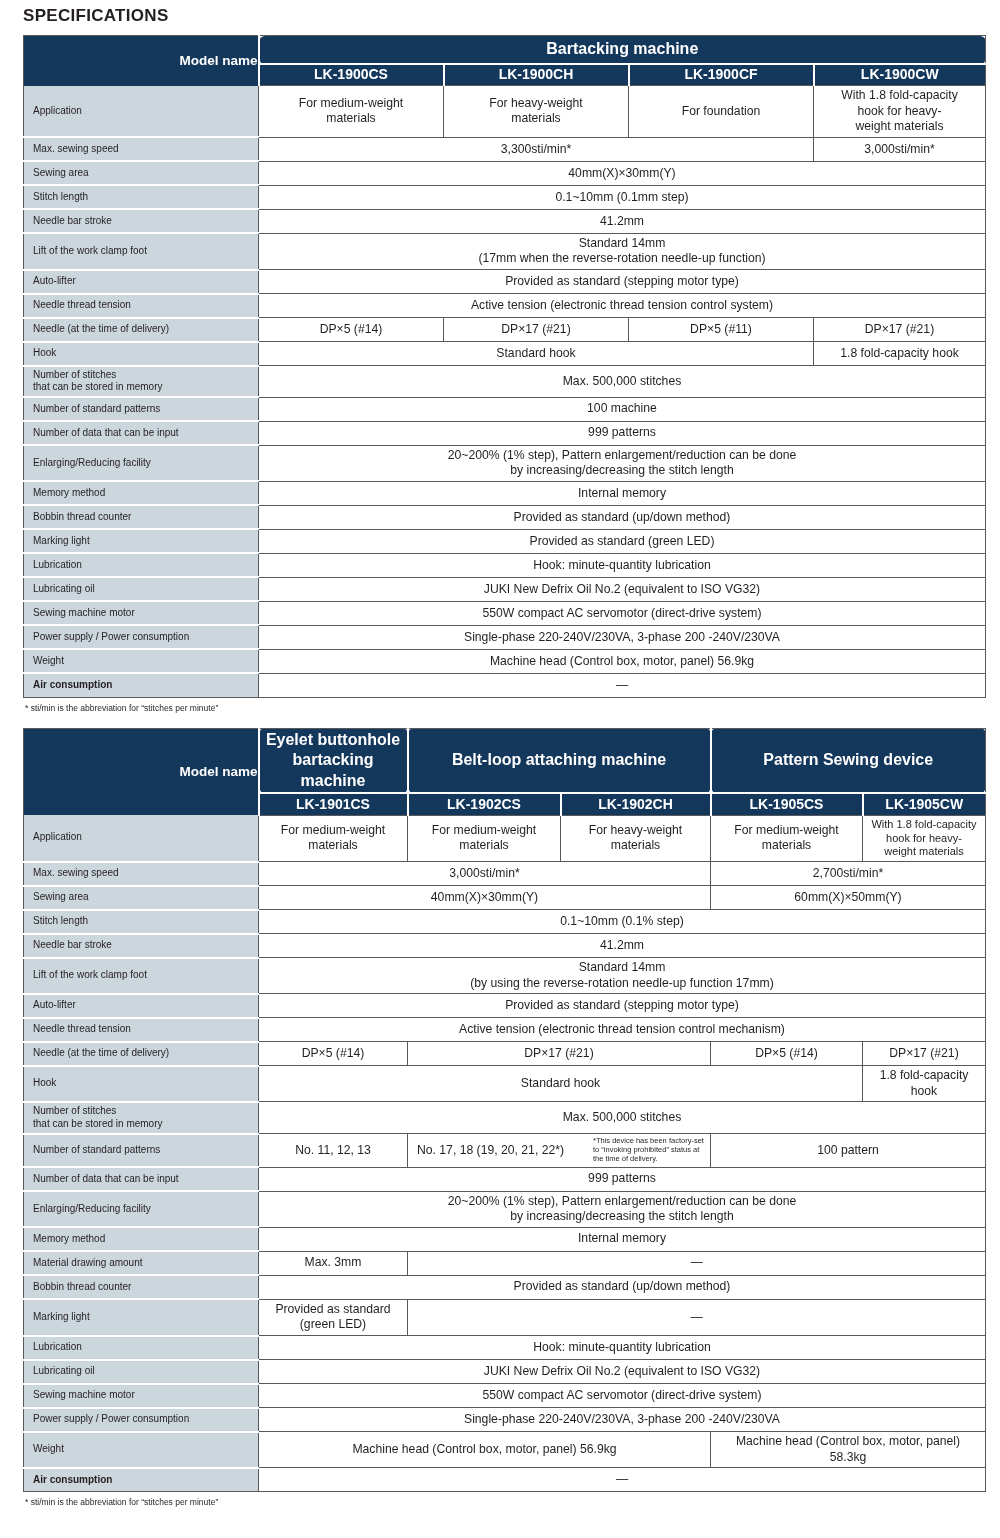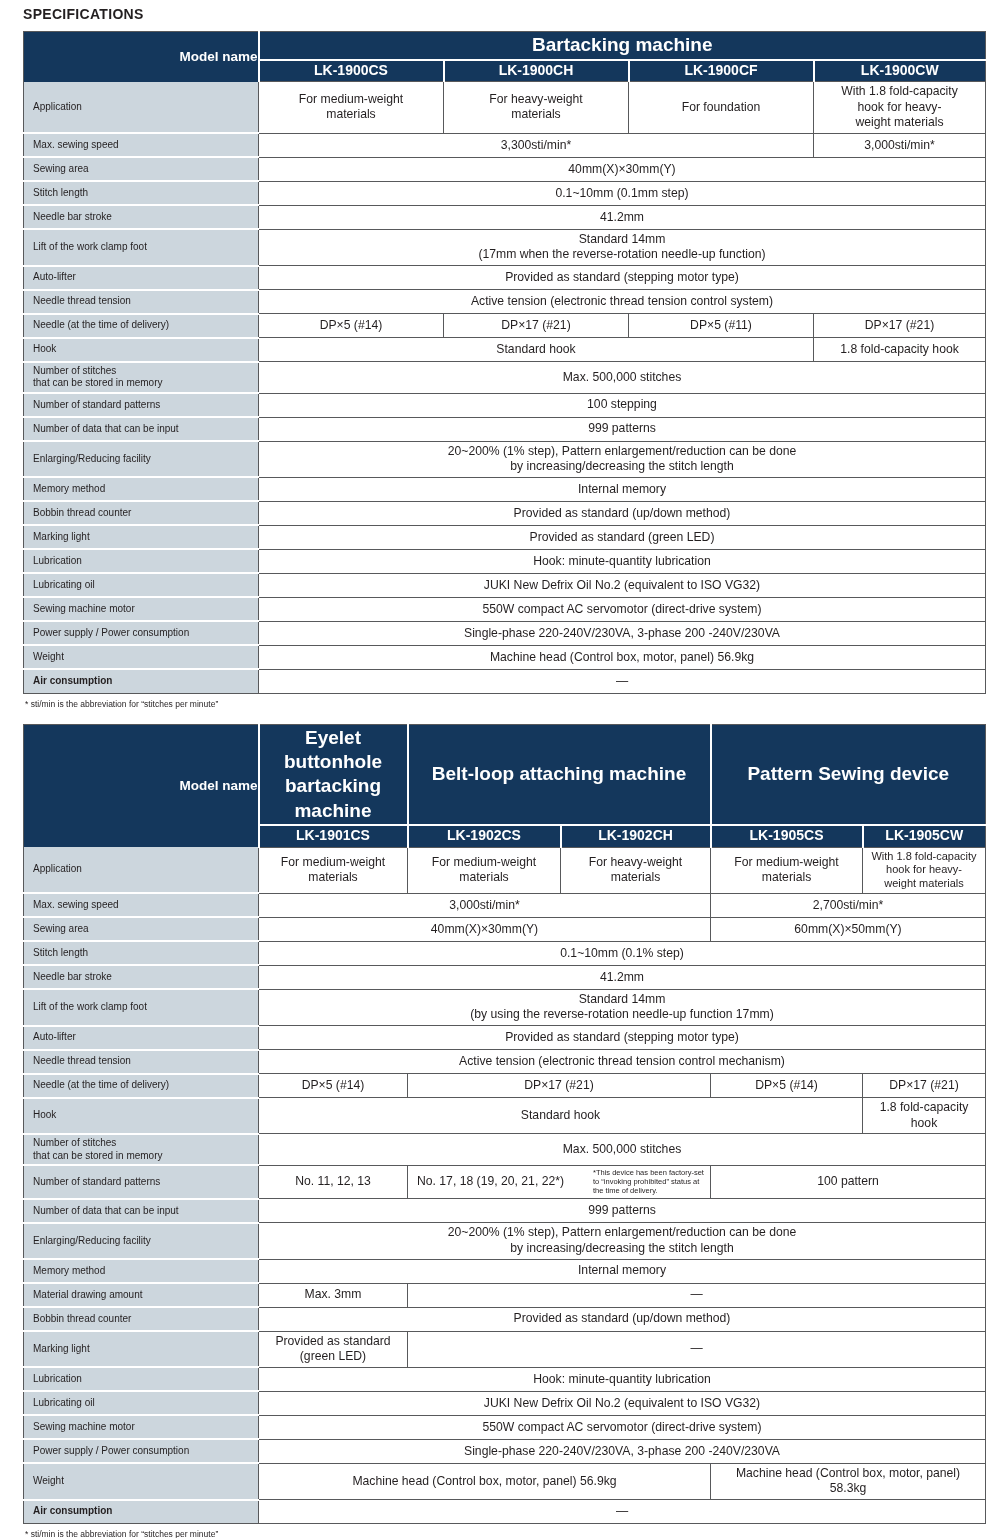--- a/index.html
+++ b/index.html
@@ -12,42 +12,42 @@
   }
   *{box-sizing:border-box;margin:0;padding:0;}
   html,body{background:#fff;}
   body{
     width:1000px;height:1538px;overflow:hidden;
     font-family:"Liberation Sans","DejaVu Sans",sans-serif;
     color:var(--text);
   }
   .page{padding:4px 0 0 0;}
   h1.title{
-    font-size:14px;font-weight:bold;letter-spacing:.3px;
+    font-size:17px;font-weight:bold;letter-spacing:.3px;
     margin:2px 0 9px 23px;color:var(--text);
   }
   table.spec{
     border-collapse:collapse;table-layout:fixed;
     width:962px;margin-left:23px;
     border:1px solid var(--border);
     background:var(--body-bg);
   }
   table.spec th,table.spec td{
     white-space:pre-line;vertical-align:middle;
     line-height:1.28;
   }
   
   th.label-h{
     background:var(--header-bg);color:var(--header-text);
     font-size:13.5px;font-weight:bold;text-align:right;
   }
   th.group-th{
     background:var(--header-bg);color:var(--header-text);
-    font-size:19px;font-weight:bold;text-align:center;
-    height:28px;border-left:2px solid #fff;padding:1px 2px;
+    font-size:16px;font-weight:bold;text-align:center;
+    height:28px;border-left:2px solid #fff;padding:1px 2px;border-radius:6px;
   }
   th.model-th{
     background:var(--header-bg);color:var(--header-text);
     font-size:14px;font-weight:bold;text-align:center;
     height:22px;border-left:2px solid #fff;border-top:2px solid #fff;
   }
   
   tbody th.row-label{
     background:var(--label-bg);font-weight:normal;text-align:left;
     font-size:10px;padding:2px 4px 2px 9px;height:24px;
@@ -152,21 +152,21 @@
             <td colspan="3">Standard hook</td>
             <td colspan="1">1.8 fold-capacity hook</td>
           </tr>
           <tr>
             <th class="row-label">Number of stitches
 that can be stored in memory</th>
             <td colspan="4">Max. 500,000 stitches</td>
           </tr>
           <tr>
             <th class="row-label">Number of standard patterns</th>
-            <td colspan="4">100 stepping</td>
+            <td colspan="4">100 machine</td>
           </tr>
           <tr>
             <th class="row-label">Number of data that can be input</th>
             <td colspan="4">999 patterns</td>
           </tr>
           <tr>
             <th class="row-label">Enlarging/Reducing facility</th>
             <td colspan="4">20~200% (1% step), Pattern enlargement/reduction can be done
 by increasing/decreasing the stitch length</td>
           </tr>

